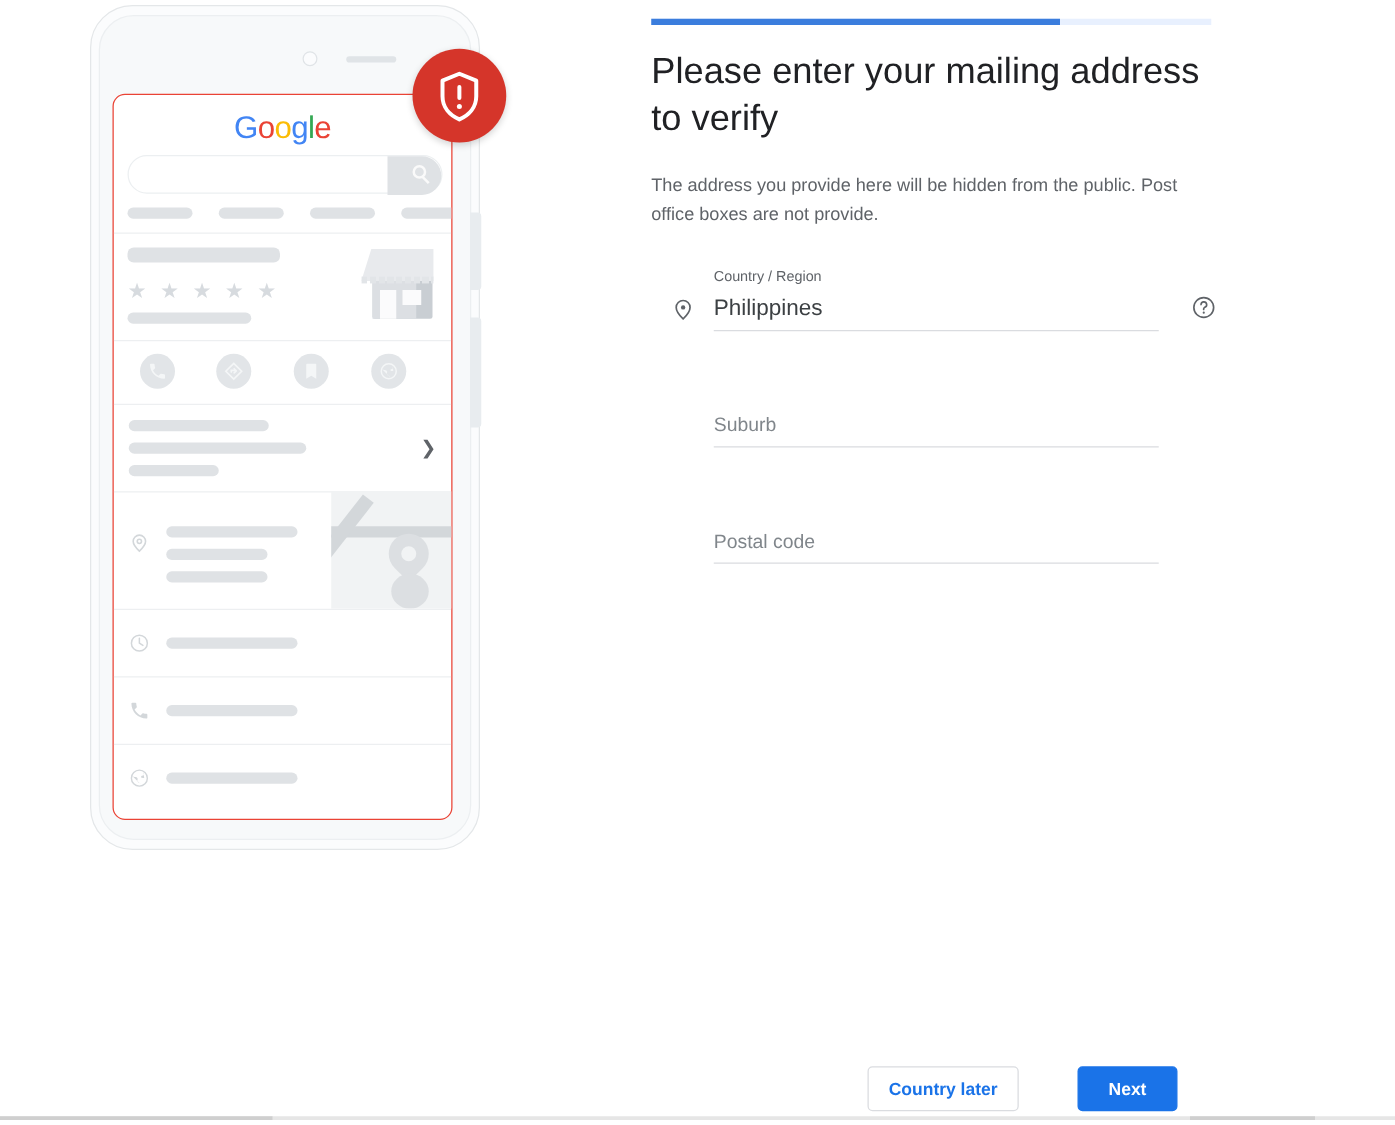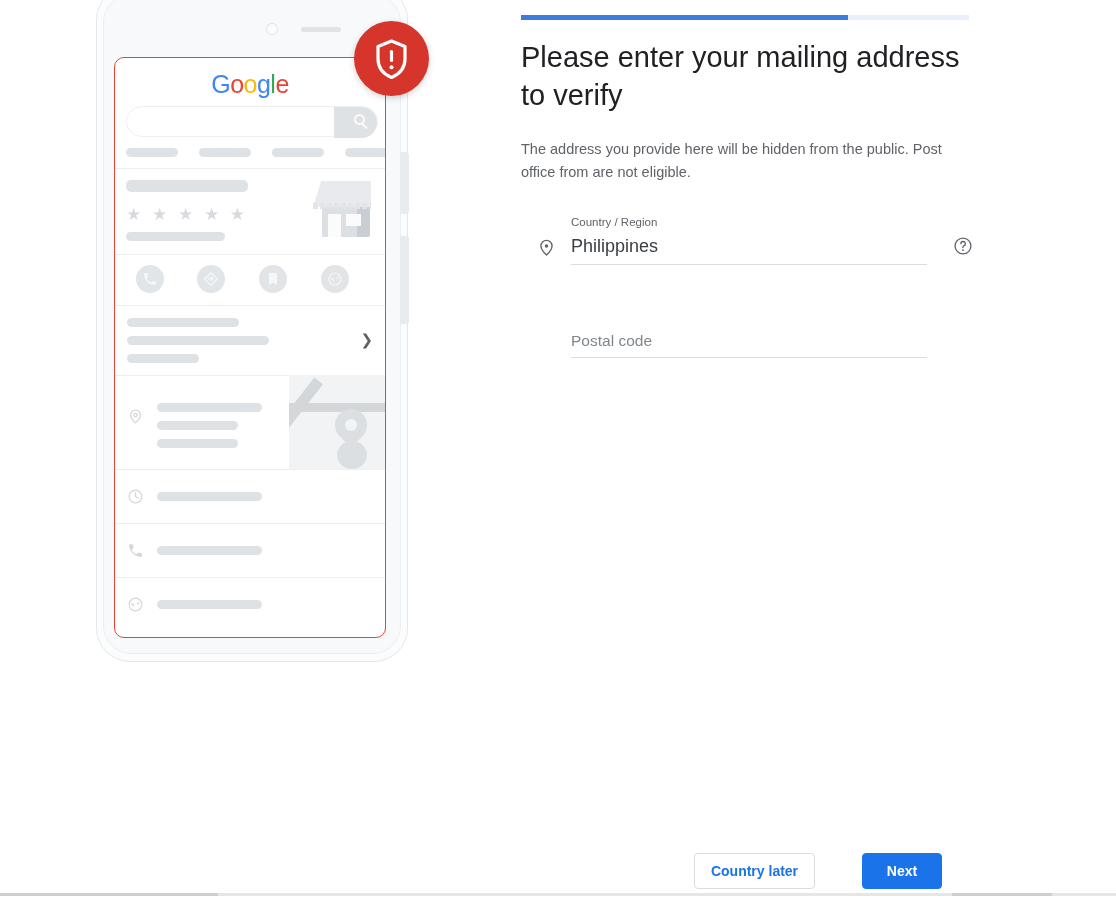--- a/index.html
+++ b/index.html
@@ -6,21 +6,21 @@
   html, body {
     margin: 0; padding: 0;
     width: 1116px; height: 900px;
     background: #ffffff;
     font-family: "Liberation Sans", sans-serif;
     overflow: hidden;
   }
   .page { position: relative; width: 1116px; height: 900px; background: #fff; }
 
   
-  .illustration { position: absolute; left: 0; top: 0; width: 500px; height: 700px; margin-left: 24px; }
+  .illustration { position: absolute; left: 0; top: 18px; width: 500px; height: 700px; }
   .phone-wrap { position: absolute; left: 72px; top: 0px; width: 312px; height: 662px; }
 
   .phone-outer {
     position: absolute; left: 0; top: -14px; width: 312px; height: 676px;
     border: 1.5px solid #e4e7e9; border-radius: 34px; background: #fbfcfd;
   }
   .phone-inner-frame {
     position: absolute; left: 7px; top: -6px; width: 298px; height: 660px;
     border: 1.5px solid #eceff1; border-radius: 28px; background: #f7f9fa;
   }
@@ -282,21 +282,21 @@
 
   <div class="form-col">
 
 
     <div class="progress-track" style="background: rgb(232, 240, 254);">
       <div class="progress-fill" id="progress-fill" style="width: 73%; background: rgb(59, 125, 221);"></div>
     </div>
 
     <h1 class="headline">Please enter your mailing address to verify</h1>
 
-    <div class="subtext">The address you provide here will be hidden from the public. Post office from are not eligible.</div>
+    <div class="subtext">The address you provide here will be hidden from the public. Post office boxes are not provide.</div>
 
     <div class="fields">
 
       <div class="field" style="margin-top:18px;">
         <span class="pin-icon">
           <svg width="19" height="19" viewBox="0 0 24 24" fill="none" stroke="#5f6368" stroke-width="1.7">
               <path d="M12 21.5s7-6.6 7-11.5a7 7 0 1 0-14 0c0 4.9 7 11.5 7 11.5z"></path>
               <circle cx="12" cy="10" r="2.2" fill="#5f6368" stroke="none"></circle>
             </svg>
         </span>
@@ -306,20 +306,24 @@
           <svg width="20" height="20" viewBox="0 0 24 24" fill="none" stroke="#5f6368" stroke-width="1.6">
               <circle cx="12" cy="12" r="9.5"></circle>
               <path d="M9.4 9.2a2.7 2.7 0 1 1 3.4 2.7c-.6.3-.9.8-.9 1.5v.5" stroke-linecap="round"></path>
               <circle cx="12" cy="17" r="1.05" fill="#5f6368" stroke="none"></circle>
             </svg>
         </span>
         <div class="underline" style="left:50px;width:356px;"></div>
       </div>
 
 
+      <div class="field" style="margin-top:47px;">
+        <span class="field-ph">Suburb</span>
+        <div class="underline" style="left:50px;width:356px;"></div>
+      </div>
 
 
       <div class="field" style="margin-top:47px;">
         <span class="field-ph">Postal code</span>
         <div class="underline" style="left:50px;width:356px;"></div>
       </div>
 
 
     </div>
   </div>

